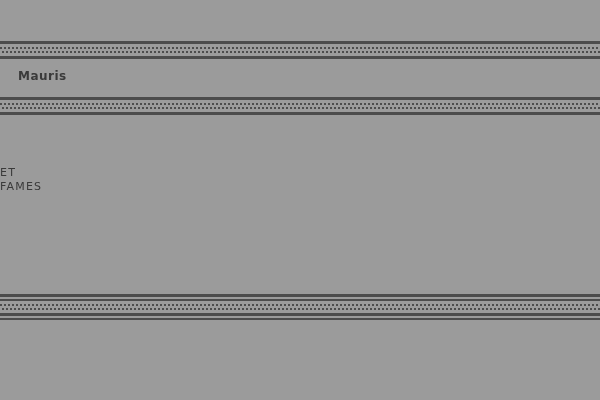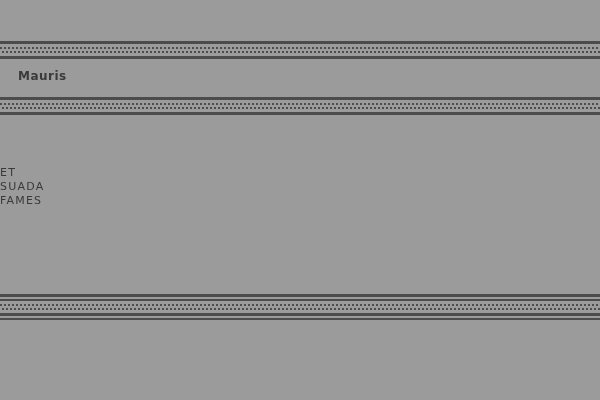--- a/index.html
+++ b/index.html
@@ -87,21 +87,20 @@
     <div class="sp3"></div>
     <div class="orn-dots"></div>
     <div class="sp2"></div>
     <div class="orn-dots offset"></div>
     <div class="sp3"></div>
     <div class="orn-bar3"></div>
   </div>
 
   <div class="body-text">
     <div>ET</div>
-    <div>SUADA</div>
     <div>FAMES</div>
   </div>
 
   <div class="orn orn-bottom">
     <div class="orn-bar3"></div>
     <div class="sp1"></div>
     <div class="orn-bar2"></div>
     <div class="sp3"></div>
     <div class="orn-dots"></div>
     <div class="sp2"></div>

